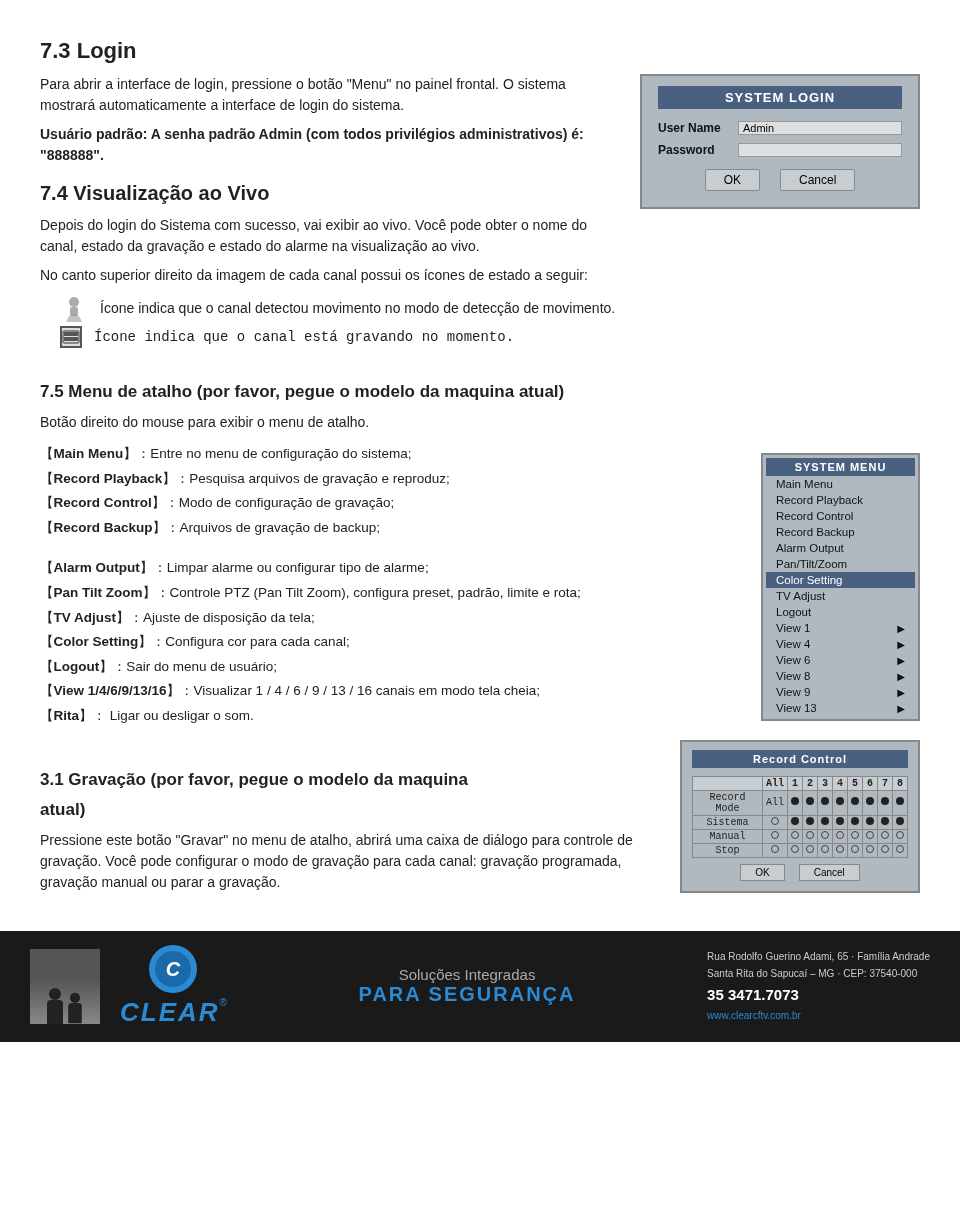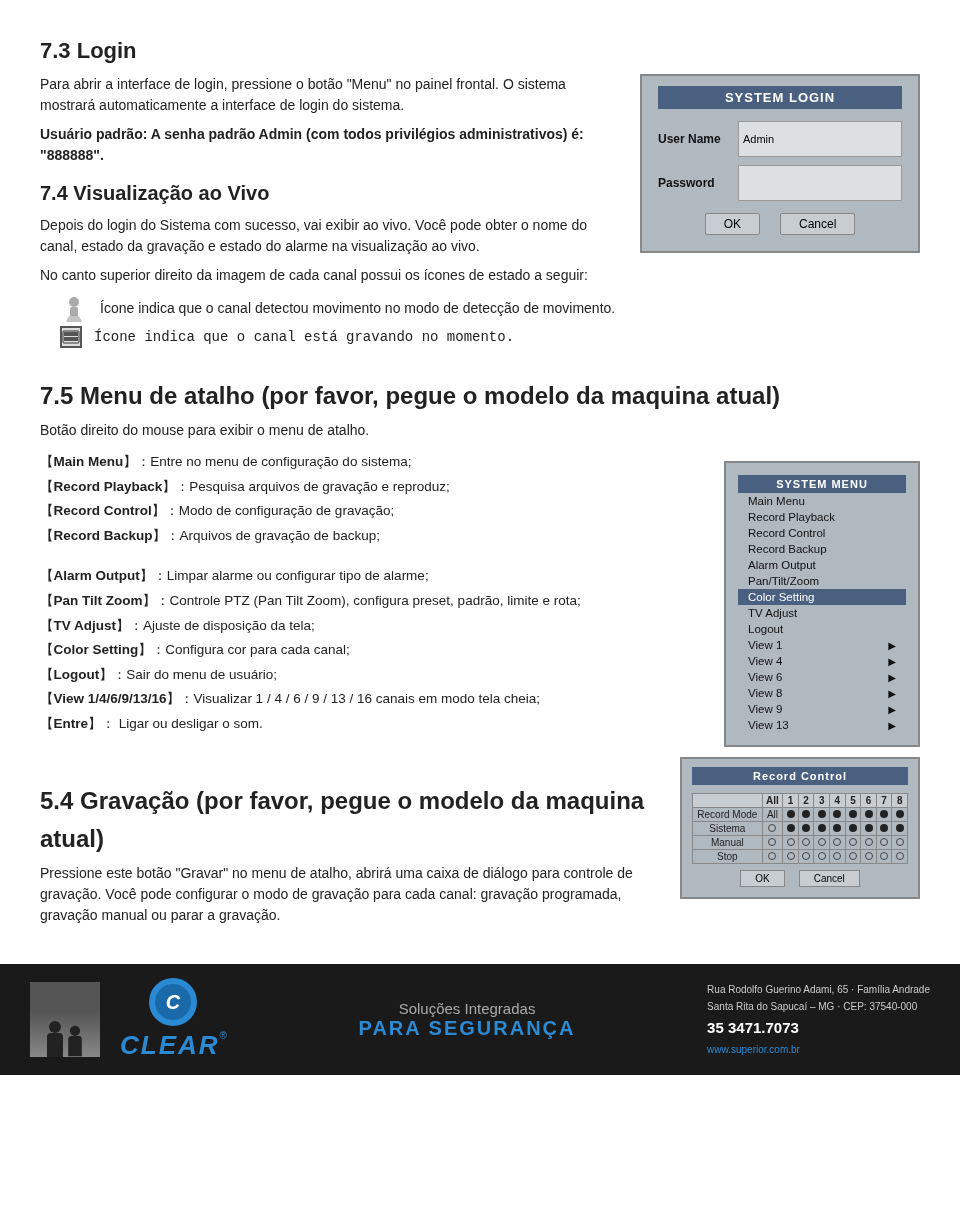--- a/index.html
+++ b/index.html
@@ -17,21 +17,21 @@
     }
 
     h2 {
       font-size: 22px;
       font-weight: bold;
       margin-bottom: 10px;
       margin-top: 18px;
     }
 
     h3 {
-      font-size: 24px;
+      font-size: 17px;
       font-weight: bold;
       margin-top: 30px;
       margin-bottom: 10px;
     }
 
     p {
       margin-bottom: 8px;
       line-height: 1.5;
     }
 
@@ -77,21 +77,21 @@
     .login-field label {
       width: 80px;
       font-weight: bold;
       font-size: 12px;
     }
 
     .login-field input {
       flex: 1;
       background: #dde0e3;
       border: 1px solid #999;
-      height: 36px;
+      height: 14px;
       font-size: 11px;
       padding: 0 4px;
     }
 
     .login-buttons {
       display: flex;
       justify-content: center;
       gap: 20px;
       margin-top: 12px;
     }
@@ -143,25 +143,25 @@
       flex: 1;
     }
 
     .menu-text p {
       margin-bottom: 3px;
       line-height: 1.6;
       font-size: 13.5px;
     }
 
     .system-menu-box {
-      width: 196px;
+      width: 159px;
       flex-shrink: 0;
       border: 2px solid #888;
       background: #b0b8c0;
-      padding: 12px;
+      padding: 3px;
       margin-top: 10px;
     }
 
     .system-menu-title {
       background: #4a6080;
       color: #fff;
       text-align: center;
       font-size: 11px;
       font-weight: bold;
       padding: 3px 0;
@@ -217,20 +217,21 @@
       width: 100%;
       border-collapse: collapse;
       font-size: 10px;
     }
 
     .record-table th, .record-table td {
       border: 1px solid #888;
       text-align: center;
       padding: 1px 3px;
       font-size: 10px;
+      font-family: Liberation Mono, monospace;
     }
 
     .record-table th {
       background: #c8cdd2;
       font-weight: bold;
     }
 
     .dot-filled {
       display: inline-block;
       width: 8px;
@@ -488,21 +489,21 @@
         <p>
           <span class="bracket">【</span><span class="bracket-item">Color Setting</span><span class="bracket">】</span>：Configura cor para cada canal;
         </p>
         <p>
           <span class="bracket">【</span><span class="bracket-item">Logout</span><span class="bracket">】</span>：Sair do menu de usuário;
         </p>
         <p>
           <span class="bracket">【</span><span class="bracket-item">View 1/4/6/9/13/16</span><span class="bracket">】</span>：Visualizar 1 / 4 / 6 / 9 / 13 / 16 canais em modo tela cheia;
         </p>
         <p>
-          <span class="bracket">【</span><span class="bracket-item">Entre</span><span class="bracket">】</span>：&nbsp;Ligar ou desligar o som.
+          <span class="bracket">【</span><span class="bracket-item">Rita</span><span class="bracket">】</span>：&nbsp;Ligar ou desligar o som.
         </p>
       </div>
 
       <div class="system-menu-box">
         <div class="system-menu-title">SYSTEM MENU</div>
         <div class="system-menu-item">Main Menu</div>
         <div class="system-menu-item">Record Playback</div>
         <div class="system-menu-item">Record Control</div>
         <div class="system-menu-item">Record Backup</div>
         <div class="system-menu-item">Alarm Output</div>
@@ -515,21 +516,21 @@
         <div class="system-menu-item">View 6 <span class="arrow-right">▶</span></div>
         <div class="system-menu-item">View 8 <span class="arrow-right">▶</span></div>
         <div class="system-menu-item">View 9 <span class="arrow-right">▶</span></div>
         <div class="system-menu-item">View 13 <span class="arrow-right">▶</span></div>
       </div>
     </div>
 
     <div class="record-section">
       <div class="record-text">
         <h3>
-          <span>5.4 Gravação (por favor, pegue o modelo da maquina</span>
+          <span>3.1 Gravação (por favor, pegue o modelo da maquina</span>
         </h3>
         <h3 style="margin-top:0;">atual)</h3>
         <p>Pressione este botão "Gravar" no menu de atalho, abrirá uma caixa de diálogo para controle de gravação. Você pode configurar o modo de gravação para cada canal: gravação programada, gravação manual ou parar a gravação.</p>
       </div>
 
       <div class="record-box">
         <div class="record-box-title">Record Control</div>
         <table class="record-table">
           <thead>
             <tr>
@@ -636,15 +637,15 @@
 
   <div class="footer-slogan">
     <div class="line1">Soluções Integradas</div>
     <div class="line2">para SEGURANÇA</div>
   </div>
 
   <div class="footer-contact">
     <div>Rua Rodolfo Guerino Adami, 65 · Família Andrade</div>
     <div>Santa Rita do Sapucaí – MG · CEP: 37540-000</div>
     <div class="phone">35 3471.7073</div>
-    <div class="website">www.superior.com.br</div>
+    <div class="website">www.clearcftv.com.br</div>
   </div>
 </div>
 
 </body></html>

